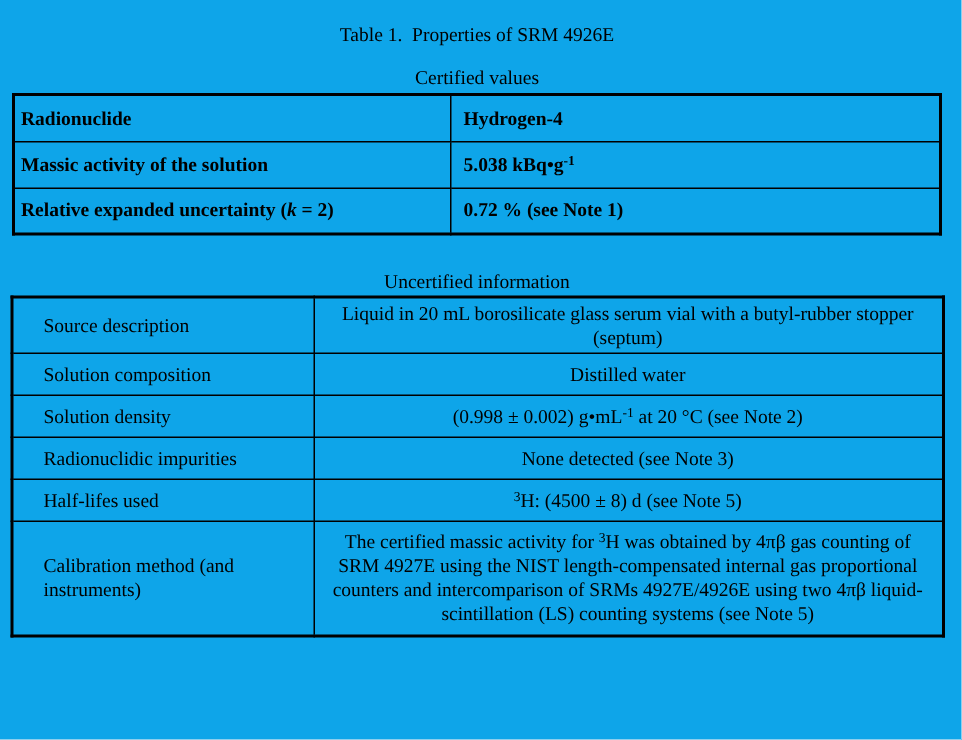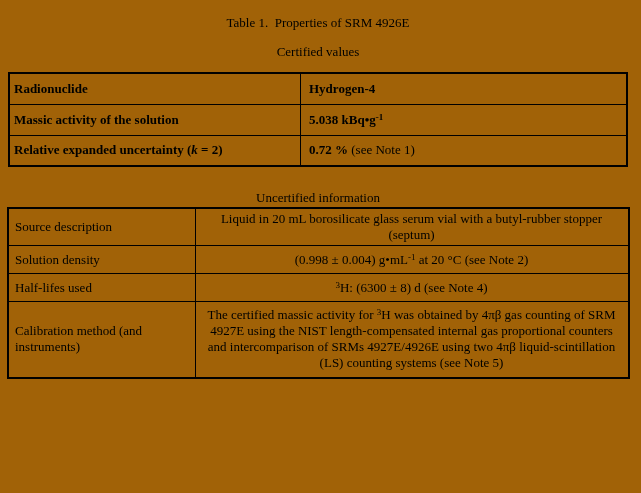--- a/index.html
+++ b/index.html
@@ -1,20 +1,20 @@
 <!DOCTYPE html>
 <html><head>
 <meta charset="utf-8">
 <style>
   html, body { margin: 0; padding: 0; background: #f2f2f2; }
   .page {
     position: relative;
     width: 641px;
     height: 493px;
-    background: #a16207;
+    background: #0ea5e9;
     font-family: "Liberation Serif", "DejaVu Serif", serif;
     font-size: 13px;
     color: #000;
     overflow: hidden;
   }
   .doc-title {
     padding-top: 14px;
     width: 620px;
     margin-left: 8px;
     text-align: center;
@@ -38,53 +38,53 @@
   table.tbl td {
     border: 1px solid #000;
     vertical-align: middle;
     line-height: 16px;
     padding: 2px 8px 2px 4px;
     overflow: hidden;
   }
   table.certified {
     width: 620px;
     margin-left: 8px;
-    margin-top: 12px;
+    margin-top: 2px;
   }
   table.certified td { font-weight: bold; }
   table.certified td.lbl { width: 278px; }
   table.certified td.val { padding-left: 8px; }
   table.certified tr { height: 31px; }
 
   table.uncertified {
     width: 623px;
     margin-left: 7px;
     margin-top: 1px;
   }
-  table.uncertified td.lbl { width: 172px; padding-left: 6px; }
+  table.uncertified td.lbl { width: 172px; padding-left: 20px; }
   table.uncertified td.val { padding-left: 7px; text-align: center; }
   tr.h34 { height: 34px; }
   tr.h28 { height: 28px; }
   tr.h76 { height: 76px; }
 
   td.just {
     text-align: justify;
     vertical-align: top;
     padding-top: 4px;
     padding-right: 9px;
     margin-left: 28px;
   }
   sup.s {
     font-size: 9px;
     line-height: 0;
     position: relative;
     top: -4px;
     vertical-align: baseline;
   }
-  .note { font-weight: normal; }
+  .note { font-weight: bold; }
   i.it { font-style: italic; }
 </style>
 </head>
 <body>
 
 <div class="page">
 
   <div class="doc-title">Table 1.  Properties of SRM 4926E</div>
 
   <div class="sec-heading bold">Certified values</div>
@@ -108,26 +108,34 @@
 
   <div class="sec-heading plain">Uncertified information</div>
 
   <table class="tbl uncertified">
     <tbody>
       <tr class="h34">
         <td class="lbl">Source description</td>
         <td class="val">Liquid in 20 mL borosilicate glass serum vial with a butyl-rubber stopper (septum)</td>
       </tr>
       <tr class="h28">
+        <td class="lbl">Solution composition</td>
+        <td class="val">Distilled water</td>
+      </tr>
+      <tr class="h28">
         <td class="lbl">Solution density</td>
-        <td class="val"><span>(0.998 ± 0.004) g•mL</span><sup class="s">-1</sup><span> at 20 °C (see Note 2)</span></td>
+        <td class="val"><span>(0.998 ± 0.002) g•mL</span><sup class="s">-1</sup><span> at 20 °C (see Note 2)</span></td>
+      </tr>
+      <tr class="h28">
+        <td class="lbl">Radionuclidic impurities</td>
+        <td class="val">None detected (see Note 3)</td>
       </tr>
       <tr class="h28">
         <td class="lbl">Half-lifes used</td>
-        <td class="val"><sup class="s">3</sup><span>H: (6300 ± 8) d (see Note 4)</span></td>
+        <td class="val"><sup class="s">3</sup><span>H: (4500 ± 8) d (see Note 5)</span></td>
       </tr>
       <tr class="h76">
         <td class="lbl">Calibration method (and instruments)</td>
         <td class="val just"><span>The certified massic activity for </span><sup class="s">3</sup><span>H was obtained by 4πβ gas counting of SRM 4927E using the NIST length-compensated internal gas proportional counters and intercomparison of SRMs 4927E/4926E using two 4πβ liquid-scintillation (LS) counting systems (see Note 5)</span></td>
       </tr>
     </tbody>
   </table>
 
 </div>
 

